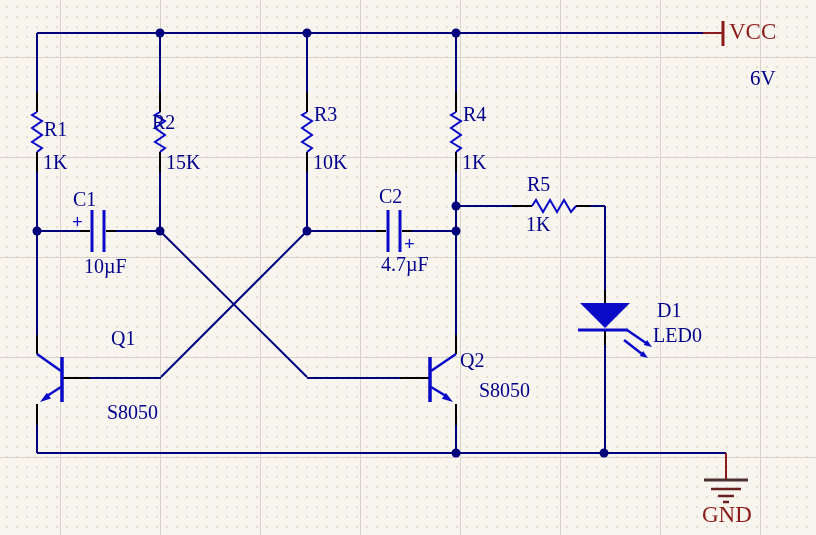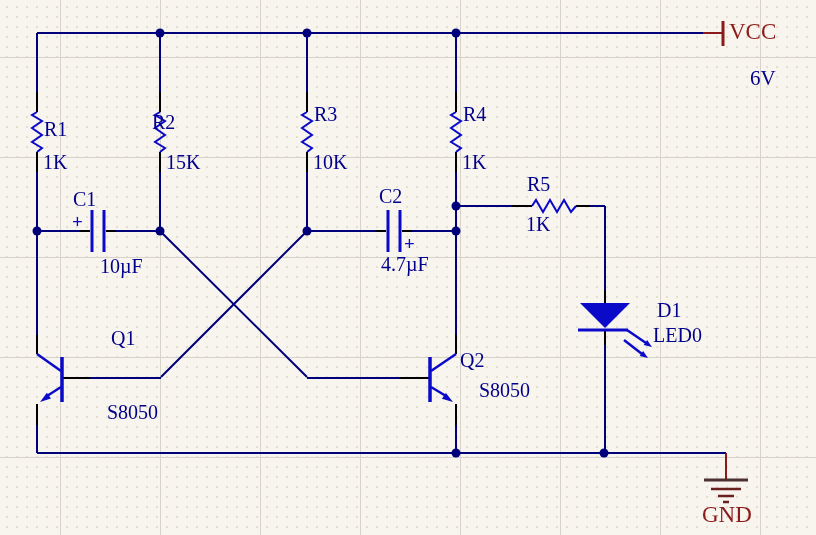--- a/index.html
+++ b/index.html
@@ -126,21 +126,21 @@
   <span class="lbl" style="left:313px;top:152px;">10K</span>
 
   <span class="lbl" style="left:463px;top:104px;">R4</span>
   <span class="lbl" style="left:462px;top:152px;">1K</span>
 
   <span class="lbl" style="left:527px;top:174px;">R5</span>
   <span class="lbl" style="left:526px;top:214px;">1K</span>
 
   <span class="lbl" style="left:73px;top:189px;font-family:Liberation Serif, serif;">C1</span>
   <span class="lbl plus" style="left:72px;top:212px;">+</span>
-  <span class="lbl" style="left:100px;top:256px;">10µF</span>
+  <span class="lbl" style="left:84px;top:256px;">10µF</span>
 
   <span class="lbl" style="left:379px;top:186px;">C2</span>
   <span class="lbl plus" style="left:404px;top:234px;">+</span>
   <span class="lbl" style="left:381px;top:254px;">4.7µF</span>
 
   <span class="lbl" style="left:111px;top:328px;">Q1</span>
   <span class="lbl" style="left:107px;top:402px;">S8050</span>
 
   <span class="lbl" style="left:460px;top:350px;">Q2</span>
   <span class="lbl" style="left:479px;top:380px;">S8050</span>

